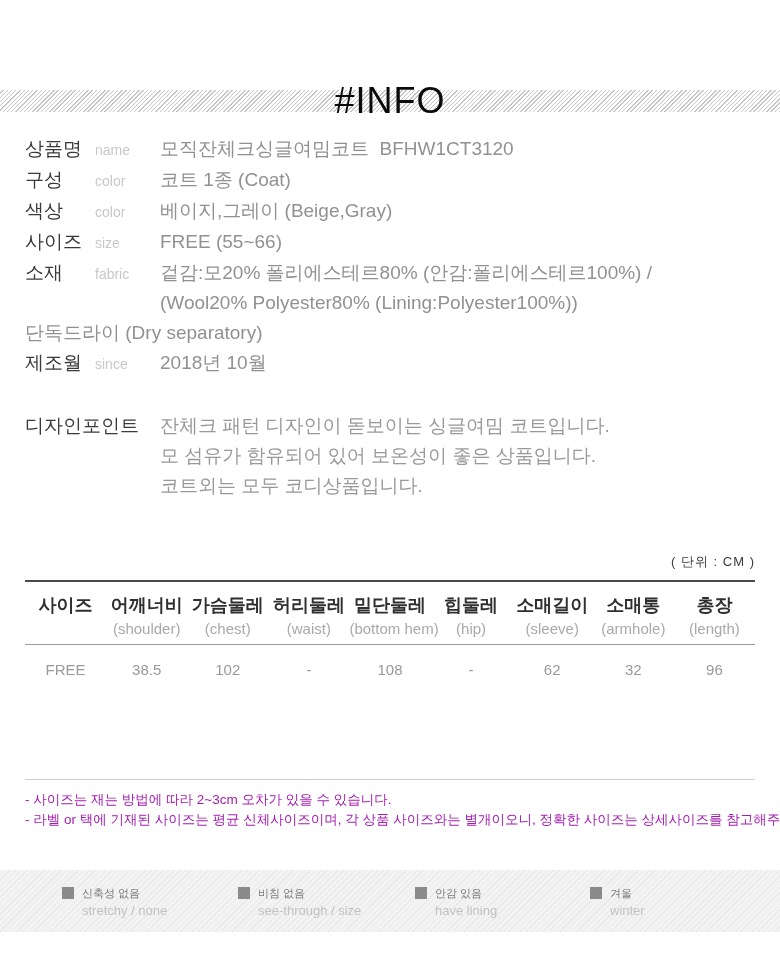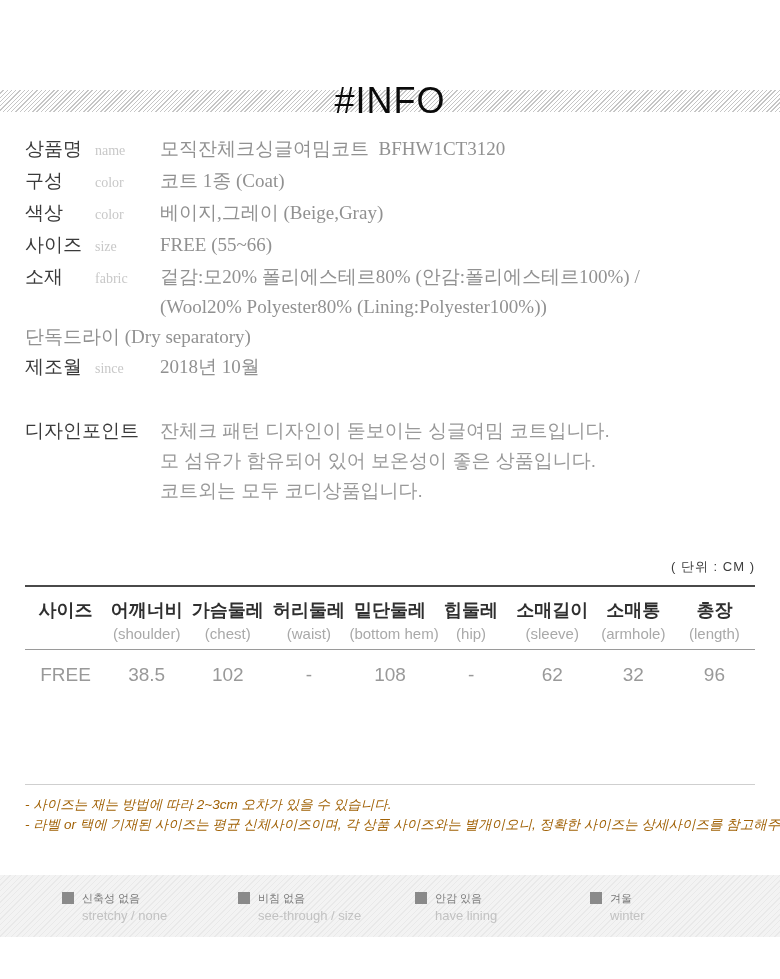--- a/index.html
+++ b/index.html
@@ -17,21 +17,21 @@
     background:repeating-linear-gradient(135deg,#ffffff 0px,#ffffff 2px,#c6c6c6 2px,#c6c6c6 3px);
   }
   .banner-title {
     position:absolute; left:0; right:0; top:50%; transform:translateY(-50%);
     text-align:center; font-size:36px; font-weight:400; color:#0a0a0a;
     letter-spacing:1px; line-height:1;
   }
 
   
   .info { margin:22px 25px 0 25px; }
-  .info-row { display:flex; line-height:30px; font-size:19px;font-family:Liberation Serif, serif; }
+  .info-row { display:flex; line-height:30px; font-size:19px; }
   .label-wrap { width:135px; flex:none; white-space:nowrap; }
   .k-label {
     display:inline-block; width:66px; color:#3a3a3a;
     text-align:justify; text-align-last:justify; vertical-align:baseline;
   }
   .e-label {
     display:inline-block; width:50px; margin-left:4px;
     font-size:14px; color:#c8c8c8;
     text-align:justify; text-align-last:justify; vertical-align:baseline;
   }
@@ -47,26 +47,26 @@
     margin:52px 25px 0 25px; text-align:right;
     font-size:13px; color:#3c3c3c; letter-spacing:1px;
   }
   .size-table { margin:9px 25px 0 25px; border-top:2px solid #4a4a4a; }
   .trow { display:flex; }
   .tcell { width:11.111%; flex:none; text-align:center; white-space:nowrap; }
   .thead { padding:10px 0 4px 0; border-bottom:1px solid #9a9a9a; }
   .th-ko { font-size:18px; font-weight:bold; color:#2f2f2f; line-height:26px; }
   .th-en { font-size:15px; color:#a9a9a9; line-height:22px; }
   .tbody-row { padding:10px 0; }
-  .td { font-size:19px; color:#999; line-height:30px; }
+  .td { font-size:15px; color:#999; line-height:30px; }
 
   
   .divider { margin:84px 25px 0 25px; border:none; border-top:1px solid #cfcfcf; height:0; }
   .notes { margin:10px 25px 0 25px; }
-  .note { font-size:13.5px; color:#a16207; line-height:20px; white-space:nowrap;font-style:italic; }
+  .note { font-size:13.5px; color:#a21caf; line-height:20px; white-space:nowrap; }
 
   
   .features-bar {
     position:relative; margin-top:40px; height:62px; width:780px;
     background:#efefef;
     background-image:repeating-linear-gradient(135deg,#f3f3f3 0px,#f3f3f3 3px,#e9e9e9 3px,#e9e9e9 4px);
   }
   .badge { position:absolute; top:50%; transform:translateY(-50%); }
   .badge:nth-of-type(1){ left:62px; }
   .badge:nth-of-type(2){ left:238px; }

